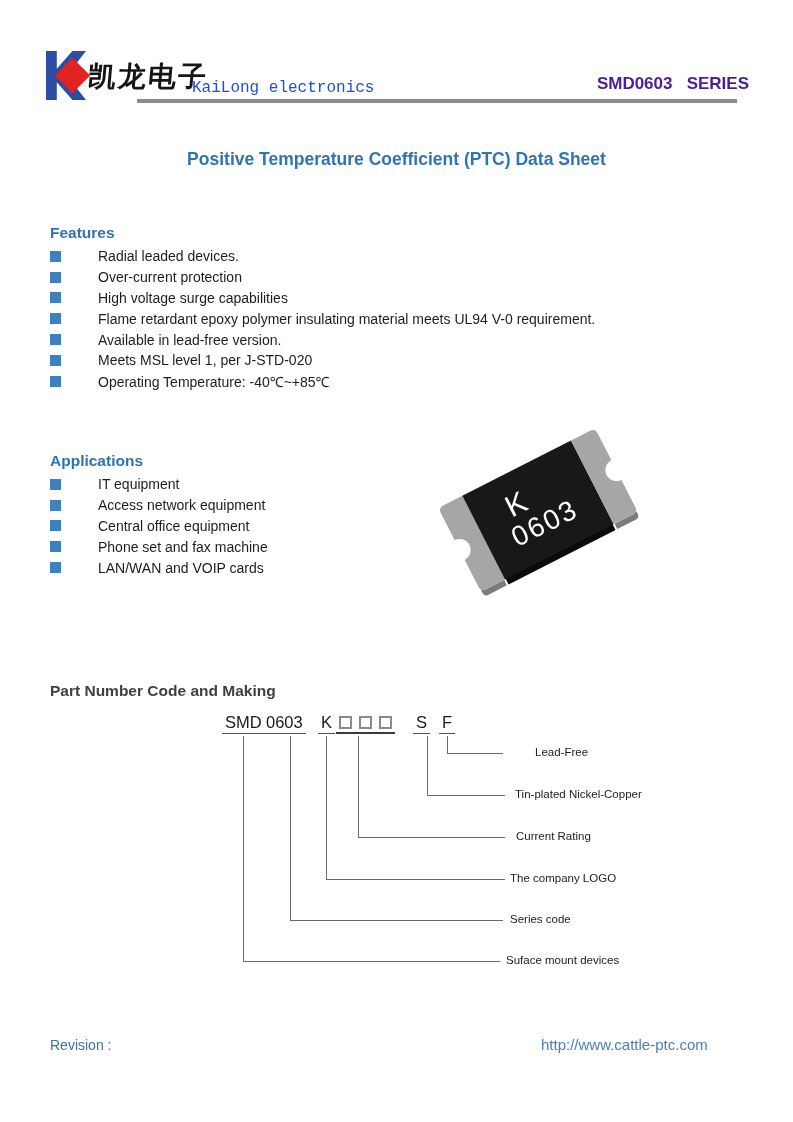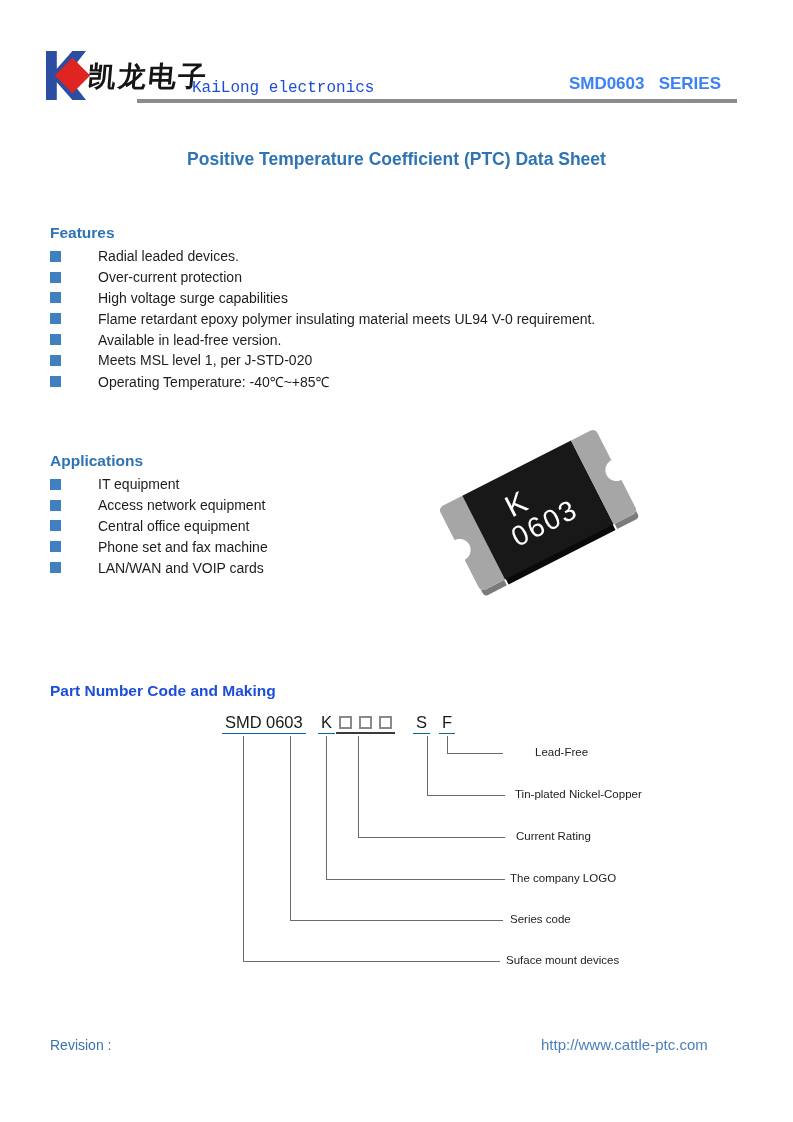--- a/index.html
+++ b/index.html
@@ -9,21 +9,21 @@
 
   
   .logo-icon { position:absolute; left:46px; top:51px; width:40px; height:49px; }
   .k-blue { position:absolute; left:0; top:0; width:100%; height:100%; background:#2b4ea2;
     clip-path:polygon(0% 0%, 27% 0%, 27% 36%, 66% 0%, 100% 0%, 52% 50%, 100% 100%, 66% 100%, 27% 64%, 27% 100%, 0% 100%); }
   .k-diamond { position:absolute; left:14px; top:12px; width:25px; height:25px; background:#e02422; transform:rotate(45deg); }
   .logo-cn { position:absolute; left:88px; top:58px; font-size:28px; font-weight:bold; color:#151515;
     font-family:"DejaVu Sans", sans-serif; transform:skewX(-5deg); letter-spacing:2px; white-space:nowrap; }
   .logo-en { position:absolute; left:192px; top:79px; font-size:16px; color:#1d4ed8;
     font-family:Liberation Mono, monospace; white-space:nowrap; }
-  .series-text { position:absolute; right:72px; top:74px; font-size:17px; font-weight:bold; color:#3b82f6; white-space:pre; }
+  .series-text { position:absolute; right:44px; top:74px; font-size:17px; font-weight:bold; color:#4c1d95; white-space:pre; }
   .header-rule { position:absolute; left:137px; top:99px; width:600px; height:4px; background:#8c8c8c; }
 
   
   .doc-title { position:absolute; left:0; top:149px; width:100%; text-align:center;
     font-size:17.5px; font-weight:bold; color:#2e74b5; }
 
   
   .section-heading { font-size:15.5px; font-weight:bold; color:#2e74b5; margin-bottom:4px; }
   .list-block { position:absolute; left:50px; }
   .features-block { top:224px; }
@@ -40,21 +40,21 @@
   .chip-terminal.left { border-radius:5px 0 0 5px;
     background:radial-gradient(circle 12px at 0% 50%, #ffffff 0 10.5px, #a6a6a6 11.5px); }
   .chip-terminal.right { border-radius:0 5px 5px 0;
     background:radial-gradient(circle 12px at 100% 50%, #ffffff 0 10.5px, #a6a6a6 11.5px); }
   .chip-body { flex:1; background:#181818; box-shadow:0 7px 0 -1px #0a0a0a;
     display:flex; flex-direction:column; justify-content:center; align-items:center; color:#ffffff; }
   .chip-mark1 { font-size:30px; line-height:30px; margin-left:-34px; }
   .chip-mark2 { font-size:28px; line-height:30px; letter-spacing:2px; }
 
   
-  .pn-heading { position:absolute; left:50px; top:682px; font-size:15.5px; font-weight:bold; color:#1d4ed8; }
+  .pn-heading { position:absolute; left:50px; top:682px; font-size:15.5px; font-weight:bold; color:#404040; }
   .pn-seg { position:absolute; top:713px; font-size:16.5px; color:#1a1a1a;
     border-bottom:1px solid #0369a1; padding:0 3px 1px 3px; height:21px; line-height:18px; }
   .pn-boxes { position:absolute; top:713px; left:336px; border-bottom:2px solid #3a3a3a;
     padding:2px 3px 3px 3px; height:21px; display:flex; gap:7px; align-items:center; }
   .pn-box { width:13px; height:13px; border:2px solid #8a8a8a; background:#ffffff; }
 
   .ln { position:absolute; background:#6b6b6b; }
   .pn-label { position:absolute; font-size:11.5px; color:#222222; white-space:nowrap; }
 
   

